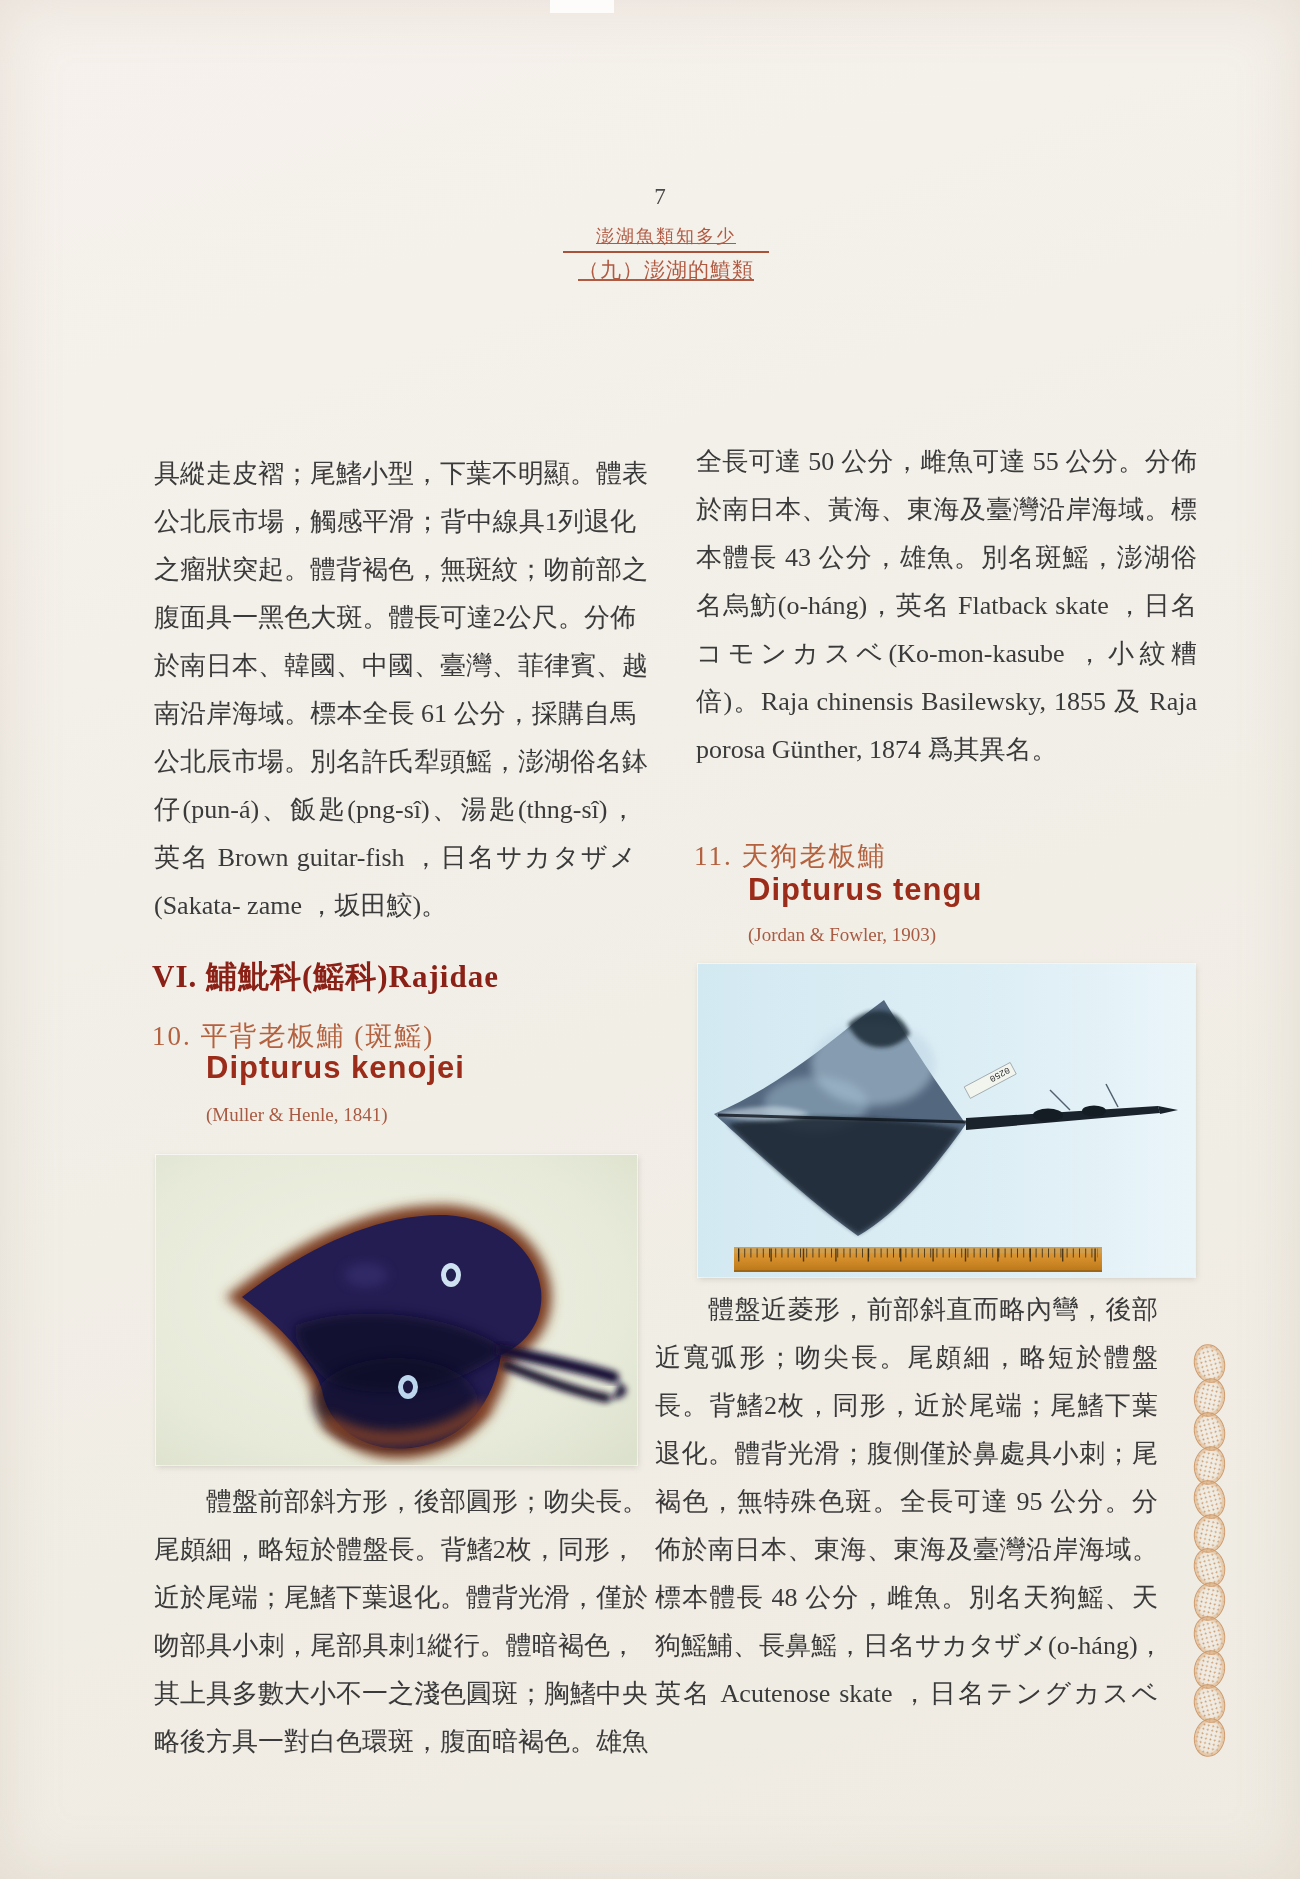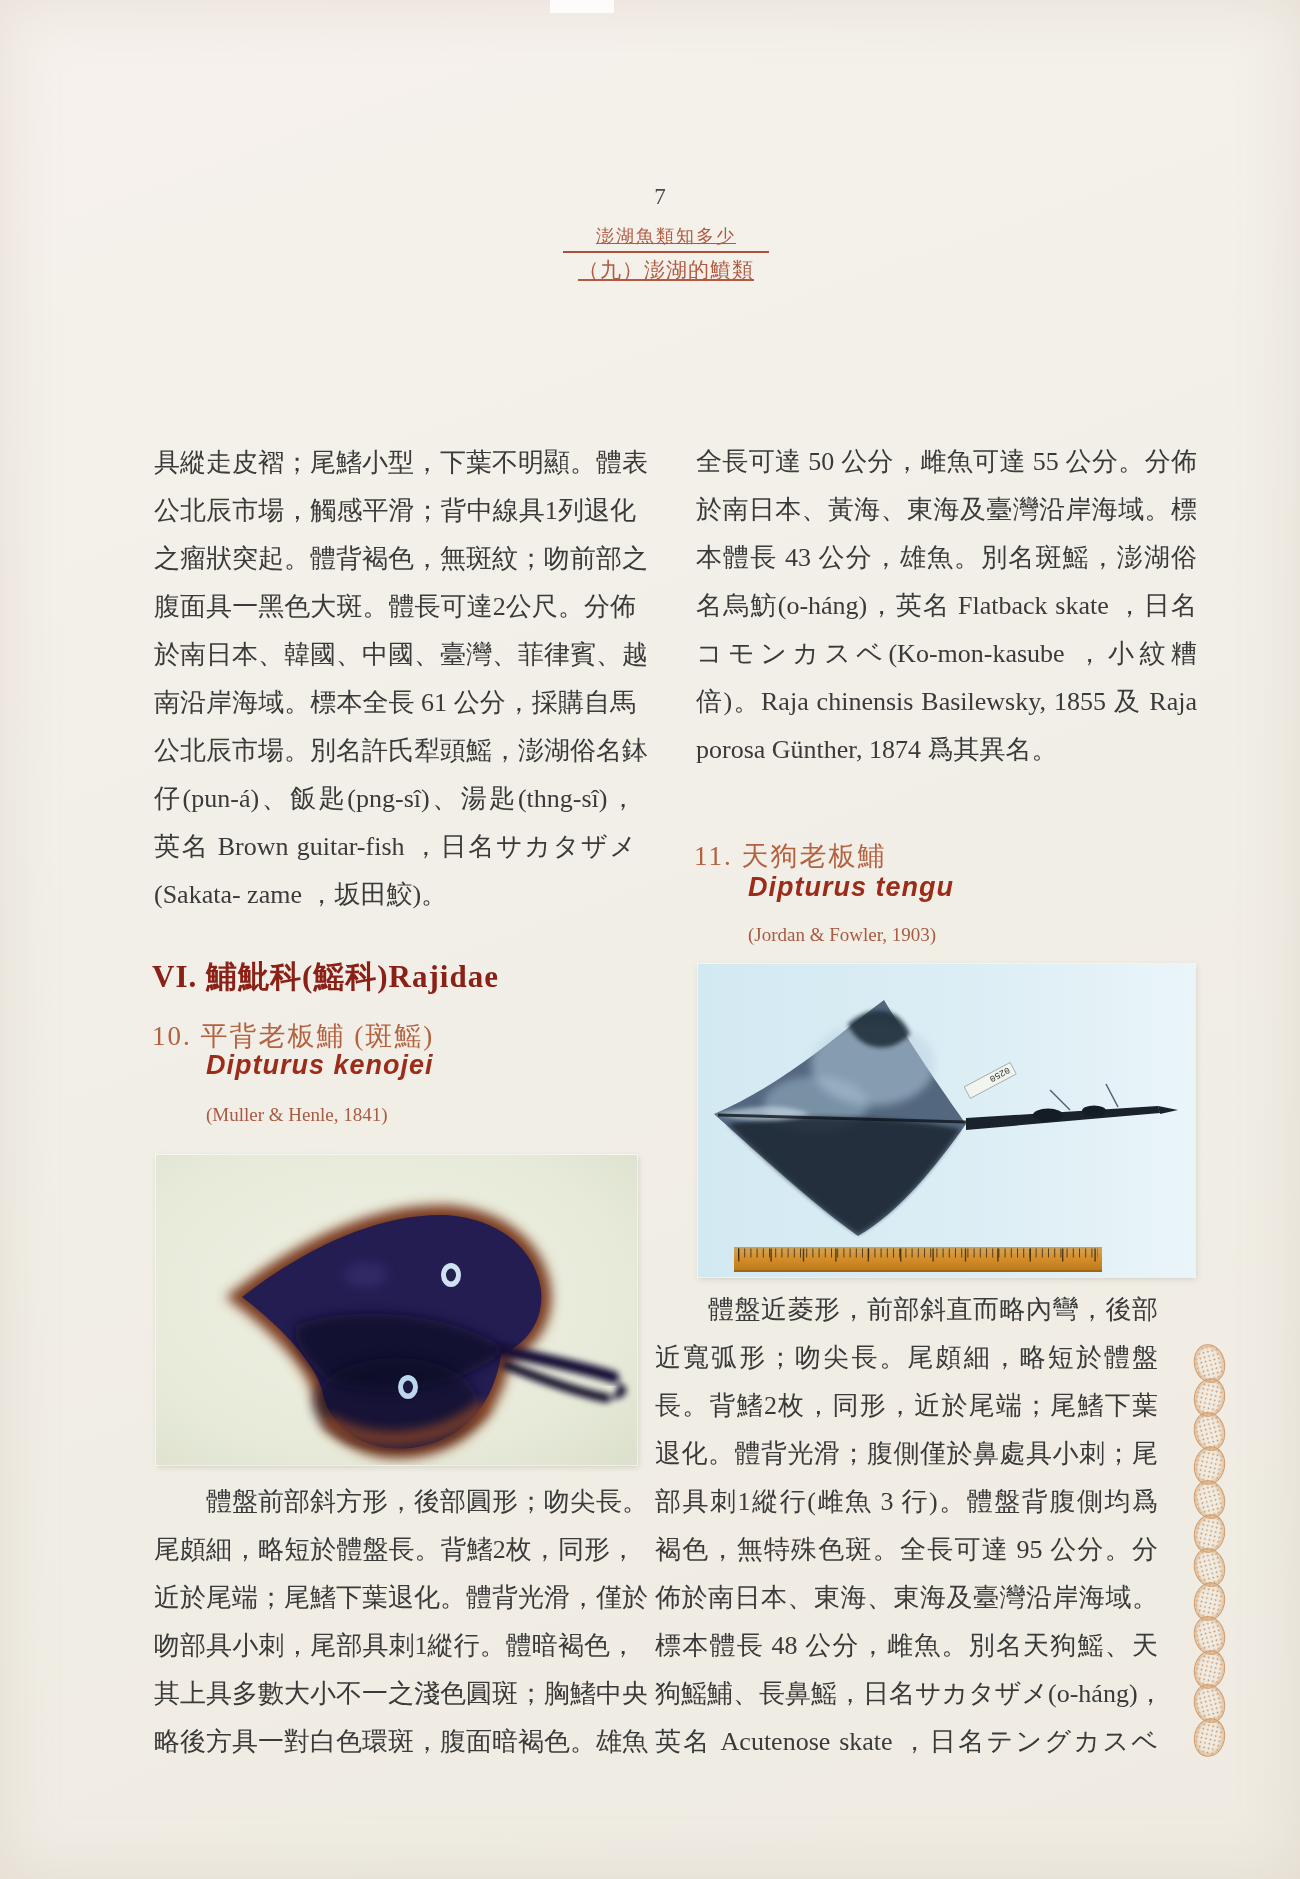--- a/index.html
+++ b/index.html
@@ -16,30 +16,30 @@
   }
   .artifact{position:absolute;left:550px;top:0;width:64px;height:13px;background:#fdfdfb;opacity:.95;}
   .pagenum{position:absolute;left:600px;top:184px;width:120px;text-align:center;font-size:23px;color:#4a4a4a;}
   .header{position:absolute;left:516px;top:224px;width:300px;text-align:center;color:var(--accent);text-decoration:underline;}
   .header .title{font-size:18px;letter-spacing:2px;}
   .header .rule{width:206px;border-top:2px solid #a8523a;margin:3px auto 3px auto;}
   .header .subtitle{font-size:21px;letter-spacing:1px;}
   .para{position:absolute;font-size:26px;line-height:48px;color:var(--body);}
   .ln{text-align:justify;text-align-last:justify;height:48px;white-space:nowrap;}
   .ln.end{text-align-last:left;}
-  .p-left1{left:154px;top:439px;width:482px;}
+  .p-left1{left:154px;top:450px;width:482px;}
   .p-left2{left:154px;top:1478px;width:482px;}
   .p-right1{left:696px;top:438px;width:501px;}
   .p-right2{left:655px;top:1286px;width:503px;}
   .family-head{position:absolute;left:152px;top:956px;font-size:31px;font-weight:bold;
     letter-spacing:1px;color:var(--maroon);}
   .sp-head{position:absolute;font-size:27px;letter-spacing:2px;color:var(--orange-head);margin-top:8px;}
   .sp10{left:152px;top:1010px;} .sp11{left:694px;top:830px;}
   .sci{position:absolute;font-family:"Liberation Sans","DejaVu Sans",sans-serif;
-    font-style:italic;font-weight:bold;font-size:27px;color:var(--species-red);letter-spacing:1px;}
+    font-weight:bold;font-size:31px;color:var(--species-red);letter-spacing:1px;}
   .sci10{left:206px;top:1050px;} .sci11{left:748px;top:872px;}
   .auth{position:absolute;font-size:19px;color:var(--authority);}
   .auth10{left:206px;top:1104px;} .auth11{left:748px;top:924px;}
   .photo{position:absolute;box-shadow:0 0 0 1px rgba(255,255,255,.6),1px 2px 6px rgba(120,110,95,.25);}
   .photo1{left:156px;top:1155px;width:481px;height:310px;}
   .photo2{left:698px;top:964px;width:497px;height:313px;}
   .photo svg{display:block;}
   .ornament{position:absolute;left:1194px;top:1344px;width:40px;}
   .coin{width:29px;height:37px;border-radius:50%;border:1.5px solid #cf9a6b;margin-top:-5px;
     background-image:radial-gradient(circle,rgba(199,143,92,.9) .8px,rgba(240,220,195,.3) 1px,transparent 1.7px);
@@ -191,21 +191,20 @@
         <rect x="36" y="306" width="368" height="2" fill="#8a5a14" opacity=".6"></rect>
       </g>
     </svg>
   </div>
 
   <div class="para p-right2">
     <div class="ln">　　體盤近菱形，前部斜直而略內彎，後部</div>
     <div class="ln">近寬弧形；吻尖長。尾頗細，略短於體盤</div>
     <div class="ln">長。背鰭2枚，同形，近於尾端；尾鰭下葉</div>
     <div class="ln">退化。體背光滑；腹側僅於鼻處具小刺；尾</div>
-    <div class="ln">部具刺1縱行(雌魚 3 行)。體盤背腹側均爲</div>
     <div class="ln">褐色，無特殊色斑。全長可達 95 公分。分</div>
     <div class="ln">佈於南日本、東海、東海及臺灣沿岸海域。</div>
     <div class="ln">標本體長 48 公分，雌魚。別名天狗鰩、天</div>
     <div class="ln">狗鰩鯆、長鼻鰩，日名サカタザメ(o-háng)，</div>
     <div class="ln">英名 Acutenose skate ，日名テングカスベ</div>
   </div>
 
   <div class="ornament">
       <div class="coin"></div>
       <div class="coin alt"></div>

